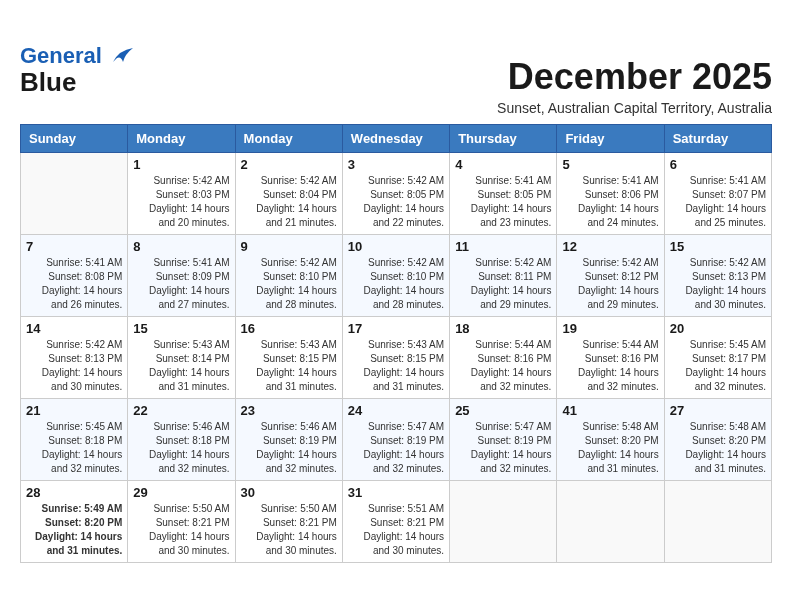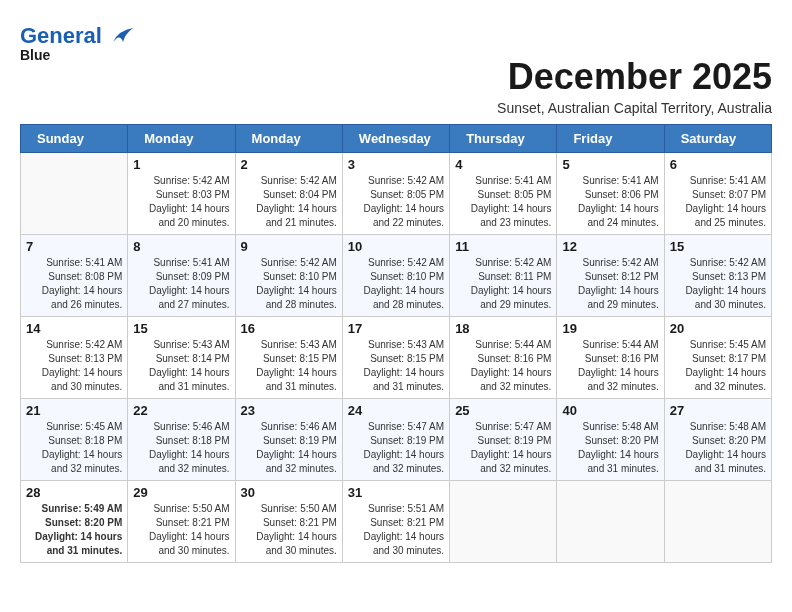--- a/index.html
+++ b/index.html
@@ -5,21 +5,21 @@
     * { margin: 0; padding: 0; box-sizing: border-box; }
     body {
       font-family: Arial, sans-serif;
       background: #fff;
       width: 792px;
       min-height: 612px;
       padding: 20px;
     }
     .header {
       display: flex;
-      align-items: flex-start;
+      align-items: center;
       justify-content: space-between;
       margin-bottom: 6px;
     }
     .logo {
       display: flex;
       align-items: center;
       margin-top: 4px;
     }
     .title-block {
       text-align: right;
@@ -38,21 +38,21 @@
     .calendar {
       width: 100%;
       border-collapse: collapse;
       margin-top: 8px;
     }
     .calendar th {
       background: #3a7abf;
       color: #fff;
       font-size: 13px;
       font-weight: bold;
-      padding: 6px 16px;
+      padding: 6px 8px;
       text-align: left;
       border: 1px solid #2a5a9f;
     }
     .calendar td {
       border: 1px solid #ccc;
       vertical-align: top;
       padding: 4px 5px;
       width: 107px;
       min-height: 80px;
       font-size: 10.5px;
@@ -87,21 +87,21 @@
   <div class="logo">
     <div>
       <div style="display:flex;align-items:center;">
         <div style="font-size:22px;font-weight:bold;color:#1a1a1a;line-height:1.1;">
           <span style="color:#1a5fb4;">General</span>
           <svg width="22" height="18" viewBox="0 0 22 18" style="margin-left:3px;vertical-align:middle;">
             <path d="M2 14 Q8 2 22 0 Q14 6 12 14 Q10 8 6 10 Z" fill="#1a5fb4"></path>
           </svg>
         </div>
       </div>
-      <div style="font-size:14px;font-weight:bold;color:#1a1a1a;line-height:1.1;">Blue</div>
+      <div style="font-size:26px;font-weight:bold;color:#1a1a1a;line-height:1.1;">Blue</div>
     </div>
   </div>
   <div class="title-block">
     <div class="month-title">December 2025</div>
     <div class="subtitle">Sunset, Australian Capital Territory, Australia</div>
   </div>
 </div>
 
 <table class="calendar">
   <thead>
@@ -293,21 +293,21 @@
 and 32 minutes.</div>
         </td>
         <td>
           <div class="day-number">25</div>
           <div class="cell-info" style="white-space: pre-line;">Sunrise: 5:47 AM
 Sunset: 8:19 PM
 Daylight: 14 hours
 and 32 minutes.</div>
         </td>
         <td>
-          <div class="day-number">40</div>
+          <div class="day-number">41</div>
           <div class="cell-info" style="white-space: pre-line;">Sunrise: 5:48 AM
 Sunset: 8:20 PM
 Daylight: 14 hours
 and 31 minutes.</div>
         </td>
         <td>
           <div class="day-number">27</div>
           <div class="cell-info" style="white-space: pre-line;">Sunrise: 5:48 AM
 Sunset: 8:20 PM
 Daylight: 14 hours

